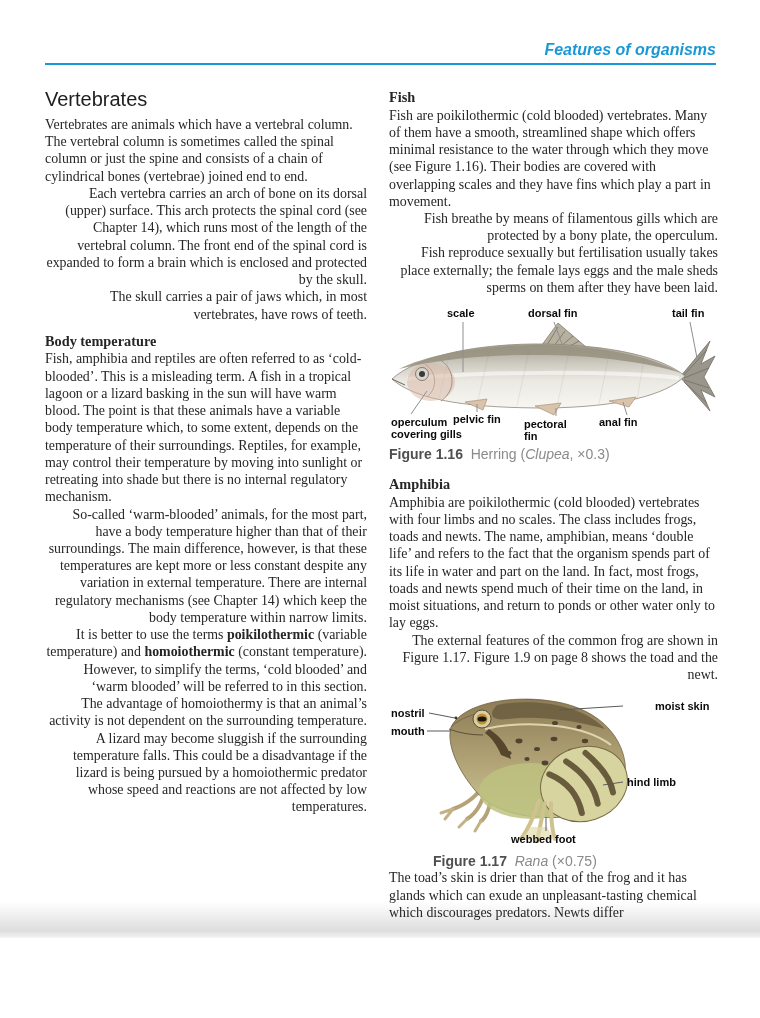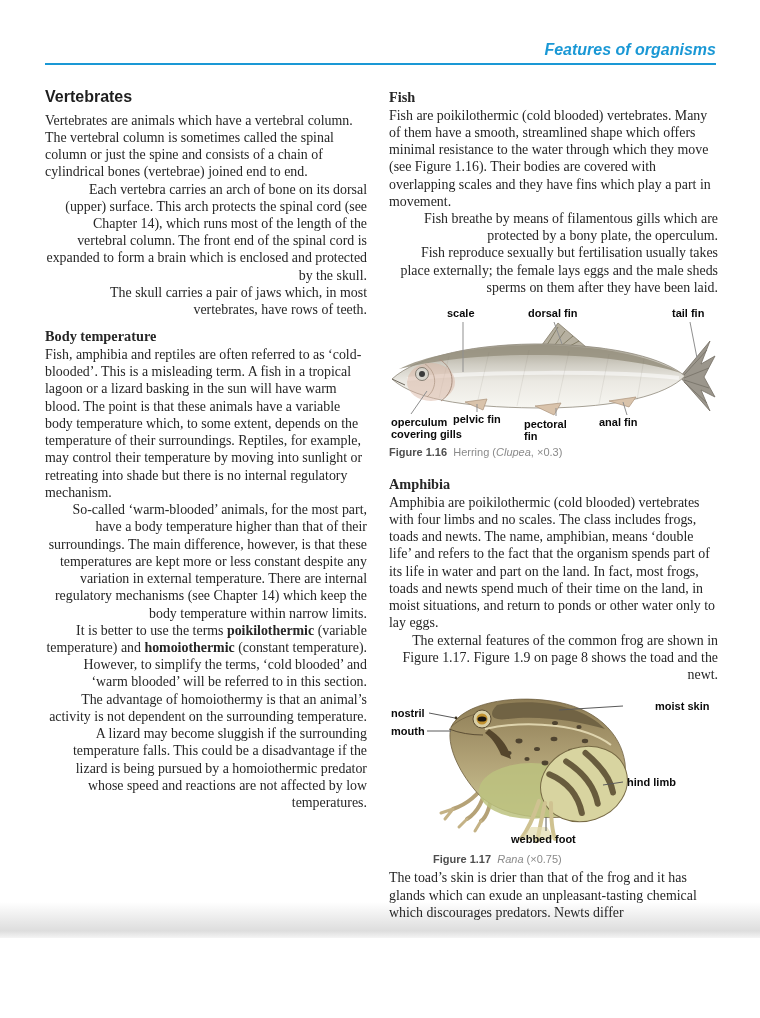--- a/index.html
+++ b/index.html
@@ -10,33 +10,33 @@
   .running-title{position:absolute;top:41px;right:44px;font-family:"Liberation Sans",sans-serif;
         font-style:italic;font-weight:bold;font-size:16px;color:#1a98d5;}
   .rule{position:absolute;top:63px;left:45px;width:671px;height:2px;background:#1a98d5;}
 
   
   .col{position:absolute;top:88px;font-size:13.9px;line-height:1.24;z-index:1;}
   .col-left{left:45px;width:322px;}
   .col-right{left:389px;width:329px;}
   .col p{margin:0;}
   p.ind{text-indent:1.35em;text-align:right;}
-  h2.sans{font-family:"Liberation Sans",sans-serif;font-size:16px;font-weight:700;
+  h2.sans{font-family:"Liberation Sans",sans-serif;font-size:20px;font-weight:400;
         color:#1e1e1e;margin:0 0 6px 0;line-height:1.1;}
   h3.serif{font-size:14.3px;font-weight:bold;margin:9px 0 0 0;line-height:1.3;}
   h3.first{margin-top:0;}
 
   
   .fig{position:relative;width:329px;}
   .fig-fish{height:160px;margin-top:10px;}
   .fig-frog{height:180px;margin-top:6px;}
   .fig svg.art{position:absolute;left:0;top:0;}
   .flabel{position:absolute;font-family:"Liberation Sans",sans-serif;font-weight:bold;
         font-size:11px;color:#0a0a0a;line-height:1.12;}
-  .figcap{position:absolute;left:0;font-family:"Liberation Sans",sans-serif;font-size:11px;color:#8a8a8a;}
+  .figcap{position:absolute;left:0;font-family:"Liberation Sans",sans-serif;font-size:14px;color:#8a8a8a;}
   .figcap .capbold{font-weight:bold;color:#4f4f4f;}
   .figcap em{font-style:italic;}
   .cap-fish{top:140px;}
   .cap-frog{top:164px;margin-left:44px;}
   .after-fig{margin-top:12px;}
 
   
   .scan-band{position:absolute;left:0;top:902px;width:760px;height:36px;z-index:0;
         background:linear-gradient(to bottom,rgba(160,160,160,0) 0%,rgba(150,150,150,0.32) 80%,rgba(150,150,150,0.10) 100%);}
 

